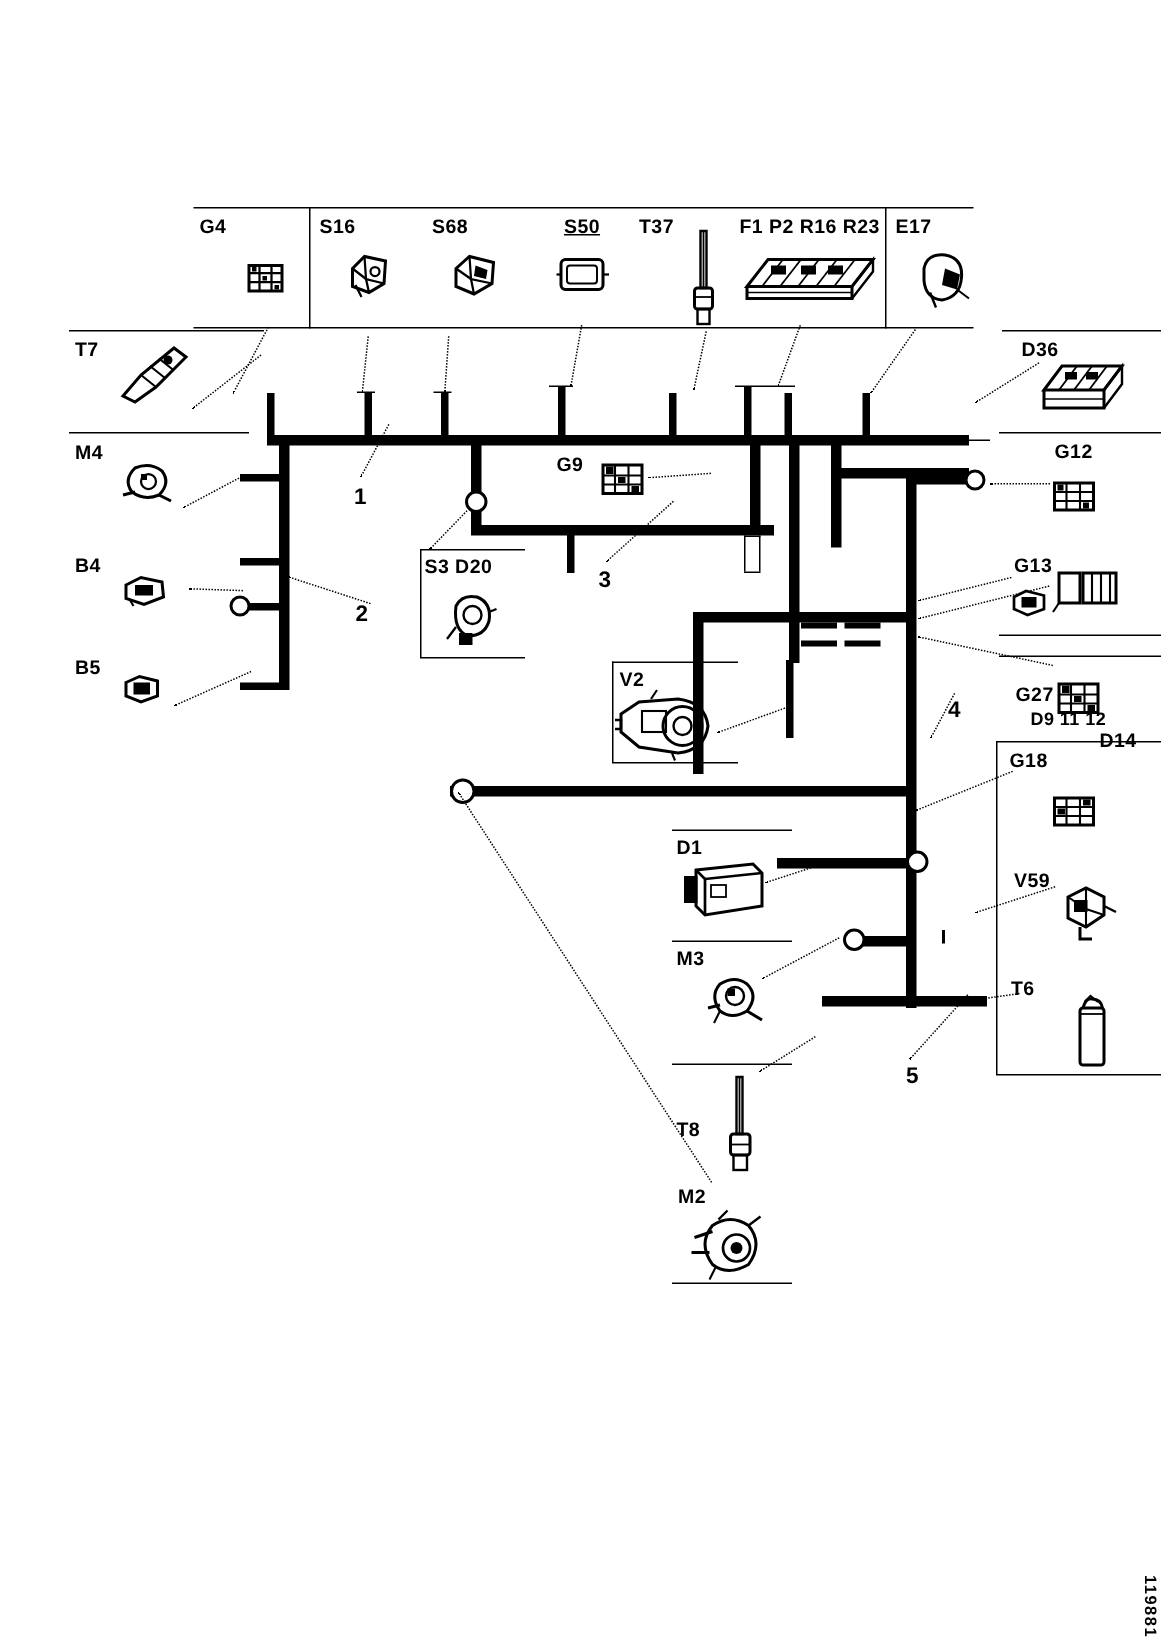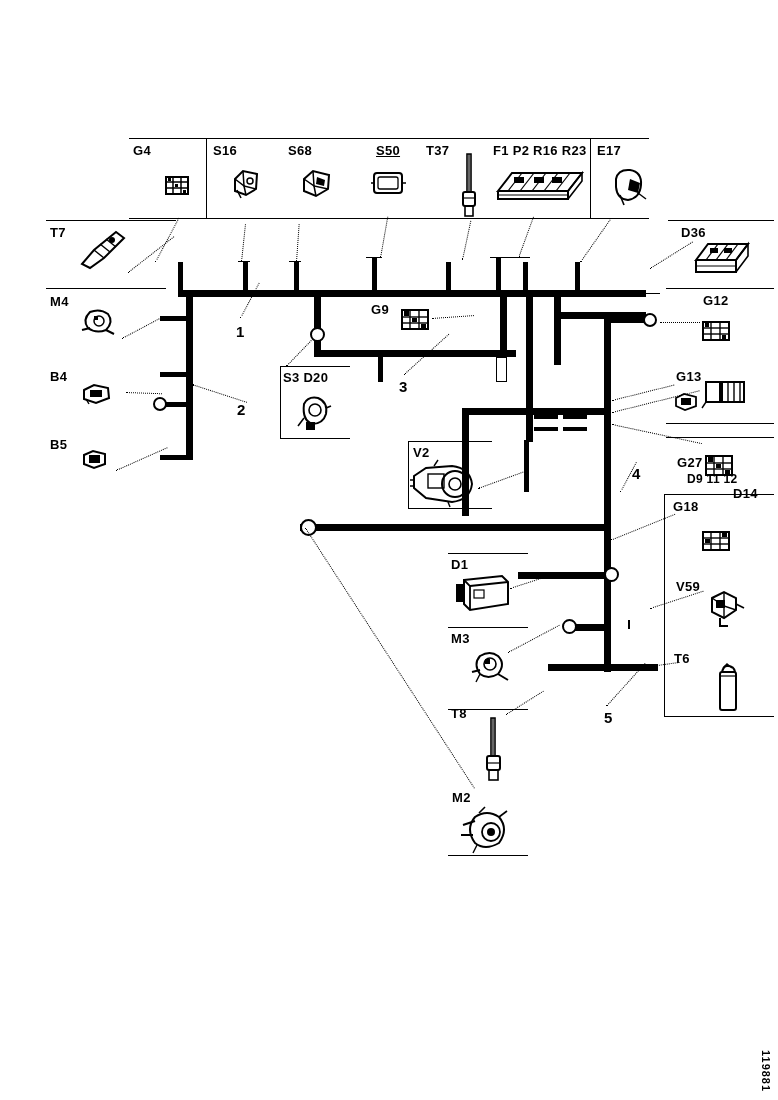--- a/index.html
+++ b/index.html
@@ -544,21 +544,21 @@
   <div class="lbl" style="left:733px; top:487px;">D14</div>
   <div class="lbl" style="left:673px; top:500px;">G18</div>
   <div class="lbl" style="left:676px; top:580px;">V59</div>
   <div class="lbl" style="left:674px; top:652px;">T6</div>
 
   <div class="lbl" style="left:371px; top:303px;">G9</div>
   <div class="lbl" style="left:283px; top:371px;">S3 D20</div>
   <div class="lbl" style="left:413px; top:446px;">V2</div>
   <div class="lbl" style="left:451px; top:558px;">D1</div>
   <div class="lbl" style="left:451px; top:632px;">M3</div>
-  <div class="lbl" style="left:451px; top:708px;font-family:Liberation Mono, monospace;">T8</div>
+  <div class="lbl" style="left:451px; top:746px;">T8</div>
   <div class="lbl" style="left:452px; top:791px;">M2</div>
 
   <div class="callout" style="left:236px; top:324px;">1</div>
   <div class="callout" style="left:237px; top:402px;">2</div>
   <div class="callout" style="left:399px; top:379px;">3</div>
   <div class="callout" style="left:632px; top:466px;">4</div>
   <div class="callout" style="left:604px; top:710px;">5</div>
 
   <div id="watermark">119881</div>
 

